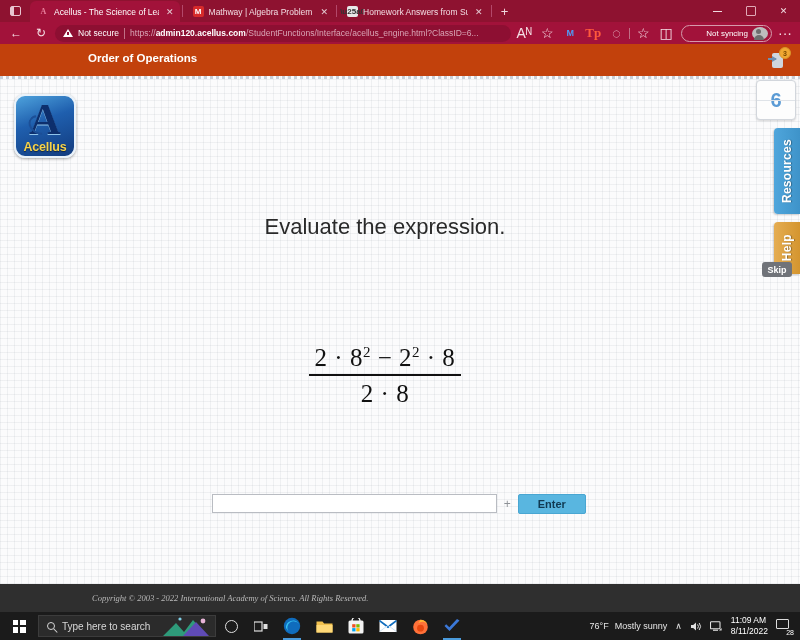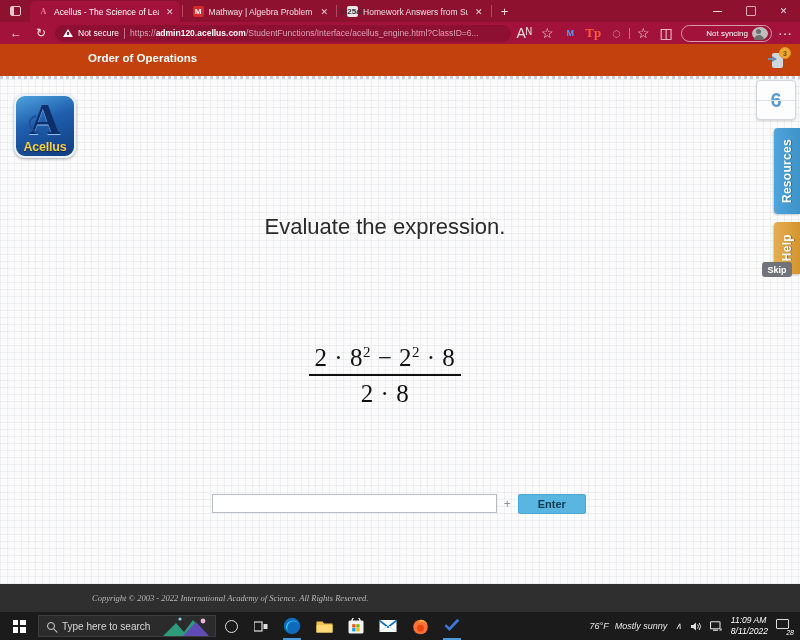--- a/index.html
+++ b/index.html
@@ -141,21 +141,21 @@
   .winlogo i { background:#ffffff; display:block; }
   .searchbox { width:178px; height:22px; background:#2b2b2b; border:1px solid #3c3c3c; display:flex; align-items:center; gap:7px; padding:0 8px; position:relative; overflow:hidden; }
   .searchbox .mag { width:8px; height:8px; border:1.3px solid #d6d6d6; border-radius:50%; position:relative; flex:none; }
   .searchbox .mag::after{content:"";position:absolute;right:-3.5px;bottom:-2.5px;width:4.5px;height:1.3px;background:#d6d6d6;transform:rotate(45deg);}
   .searchbox span { font-size:10px; color:#d8d8d8; }
   .sb-art { position:absolute; right:0; bottom:0; width:52px; height:20px; }
   .tb-btn { width:30px; height:28px; display:flex; align-items:center; justify-content:center; }
   .cortana { width:13px; height:13px; border:1.5px solid #e0e0e0; border-radius:50%; }
   .app-slot { width:32px; height:28px; display:flex; align-items:center; justify-content:center; position:relative; }
   .app-slot.open::after { content:""; position:absolute; bottom:0; left:7px; width:18px; height:2px; background:#4a9bdc; }
-  .tray { margin-left:auto; display:flex; align-items:center; gap:8px; padding-right:6px;font-style:italic; }
+  .tray { margin-left:auto; display:flex; align-items:center; gap:8px; padding-right:6px; }
   .weather { display:flex; align-items:center; gap:6px; font-size:9px; color:#e6e6e6; }
   .tray-ic { color:#e0e0e0; font-size:9px; }
   .clock { text-align:left; font-size:8.5px; color:#ffffff; line-height:11px; }
   .notif { width:18px; height:16px; position:relative; }
   .notif-box { position:absolute; left:0; top:1px; width:13px; height:10px; border:1.3px solid #dcdcdc; border-radius:1px; }
   .notif-num { position:absolute; right:-1px; bottom:-2px; background:#1b1b1b; color:#ffffff; font-size:7px; padding:0 1px; }
 </style>
 </head>
 <body>
 

